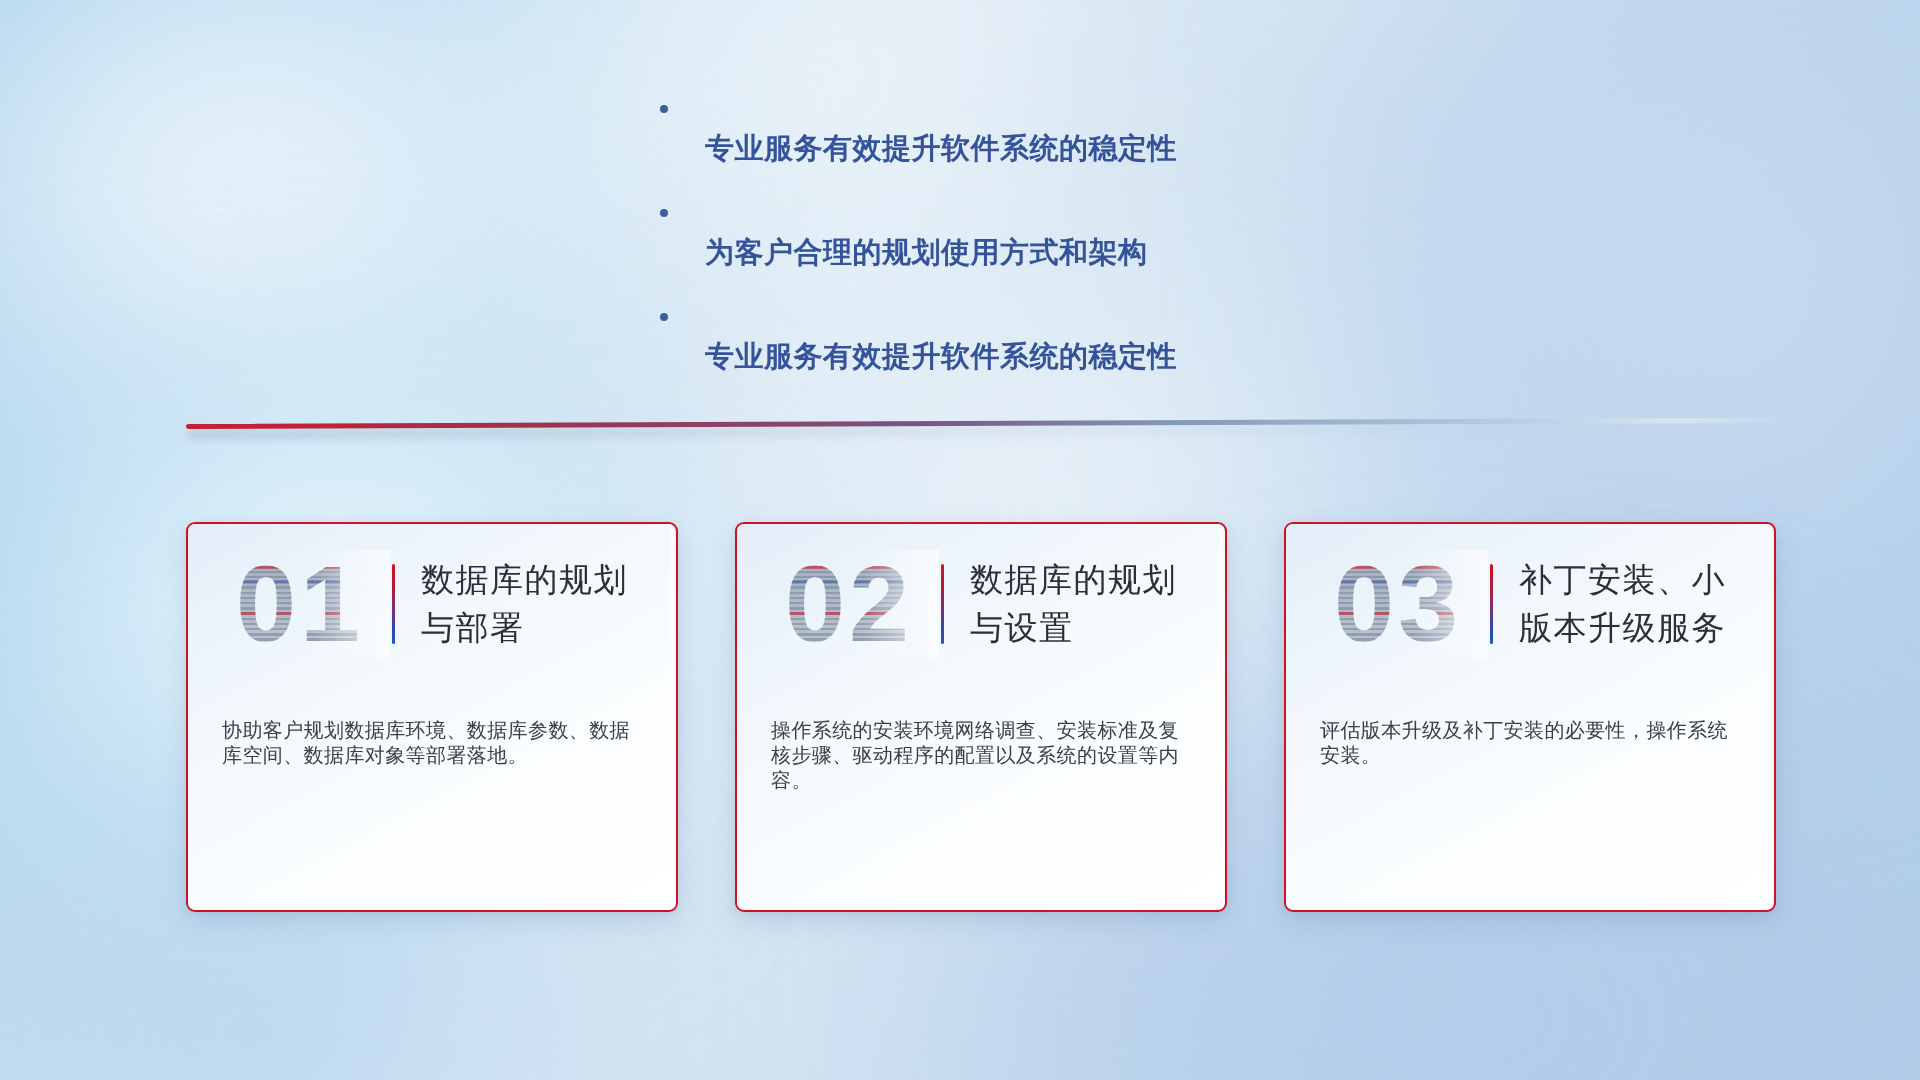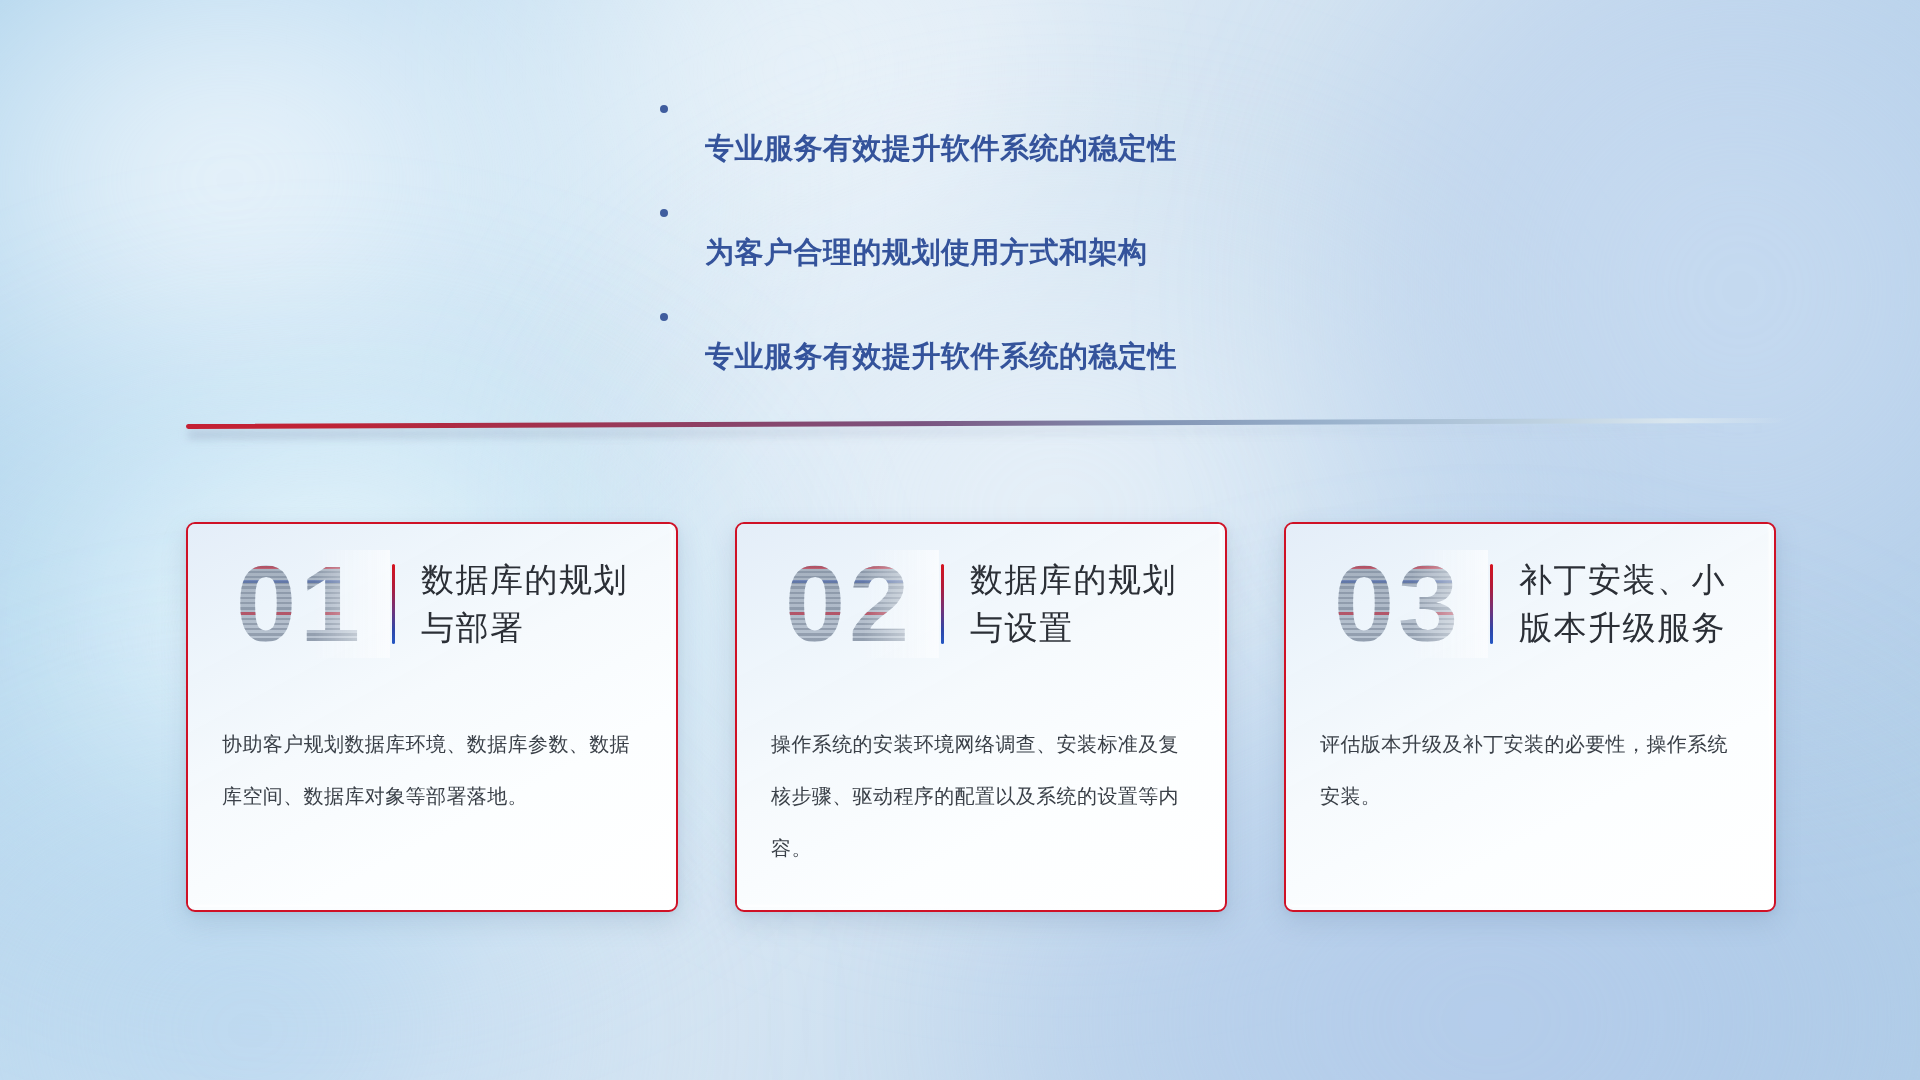--- a/index.html
+++ b/index.html
@@ -186,21 +186,21 @@
     color:#2b2f36; letter-spacing:1.5px;
     width:232px;
     font-family:Liberation Serif, serif;
   }
 
   
   .card-body {
     padding:34px 34px 0 34px;
   }
   .card-desc {
-    font-size:20px; line-height:52px;
+    font-size:20px; line-height:25px;
     color:#3a4048; letter-spacing:.4px;
     font-weight:400;
   }
 </style>
 </head>
 <body>
 
 <div id="bg">
   <div class="bg-base"></div>
   <div class="bloom bloom-a"></div>

